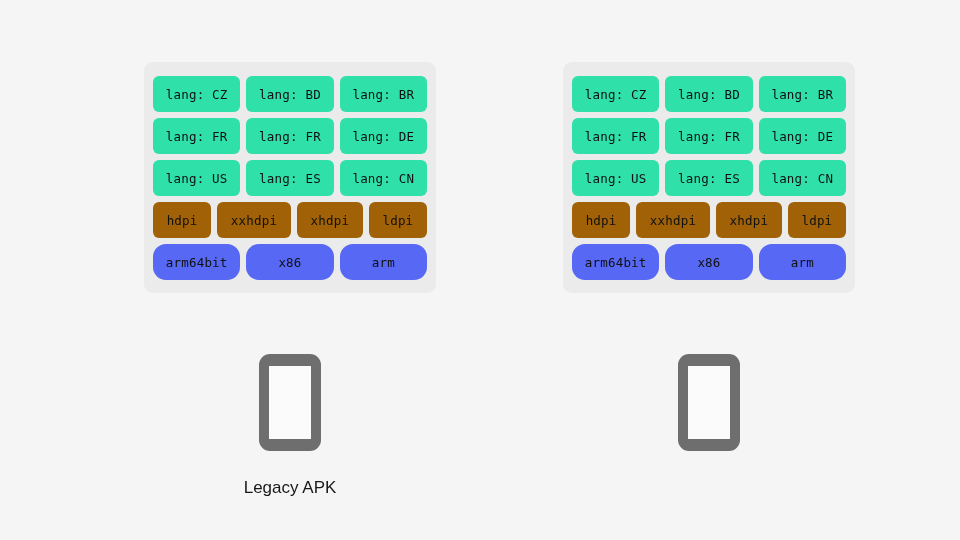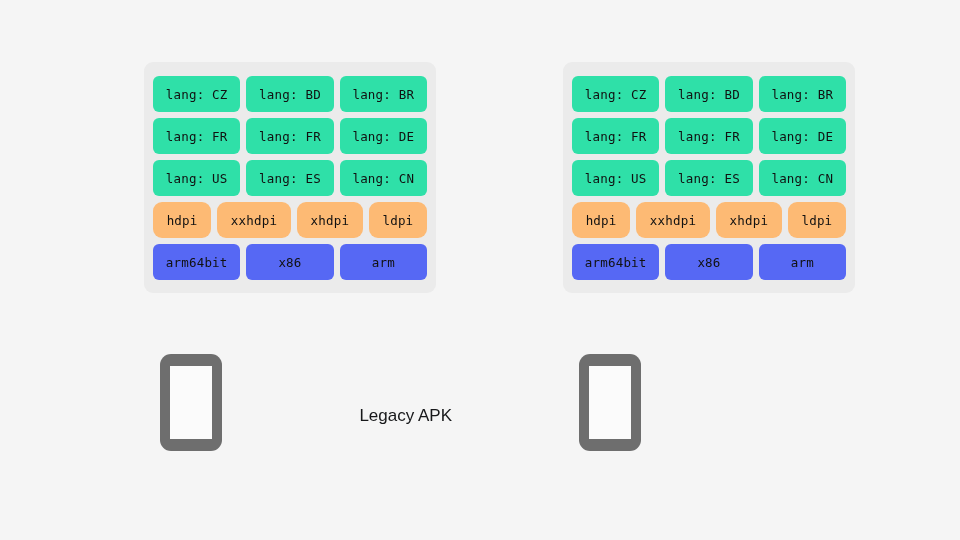--- a/index.html
+++ b/index.html
@@ -59,34 +59,34 @@
     justify-content: center;
     font-family: "DejaVu Sans Mono", "Liberation Mono", monospace;
     font-size: 12.5px;
     letter-spacing: 0.2px;
     color: #111111;
     white-space: nowrap;
     user-select: none;
   }
 
   .chip.lang  { background: #2fe0a8; }
-  .chip.dpi   { background: #fdba74; border-radius: 9px; }
-  .chip.abi   { background: #5668f4; }
+  .chip.dpi   { background: #a16207; }
+  .chip.abi   { background: #5668f4; border-radius: 13px; }
 
   
   .chip-row.dpi-row .chip { flex: 1 1 auto; }
 
   
   .device-wrap {
     position: absolute;
     top: 354px;
-    left: 16px;
+    left: 0;
     width: 292px;
     display: flex;
-    flex-direction: row;
+    flex-direction: column;
     align-items: center;
     justify-content: space-between;
   }
 
   .phone {
     width: 62px;
     height: 97px;
     background: #6e6e6e;
     border-radius: 11px;
     display: flex;

